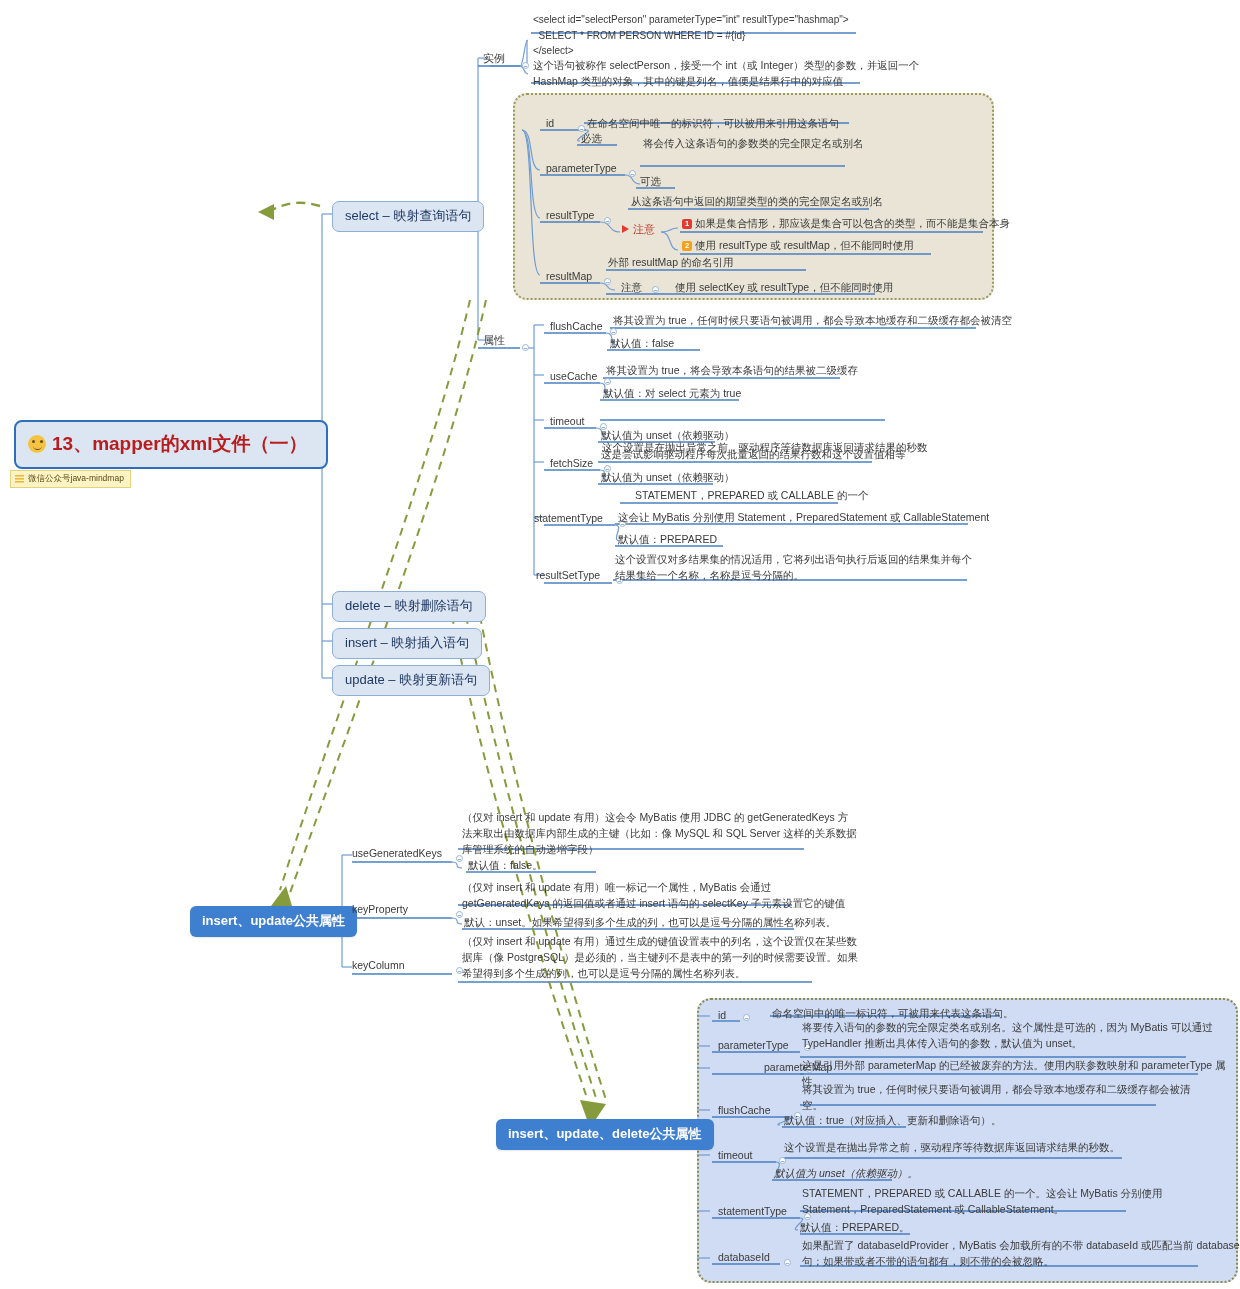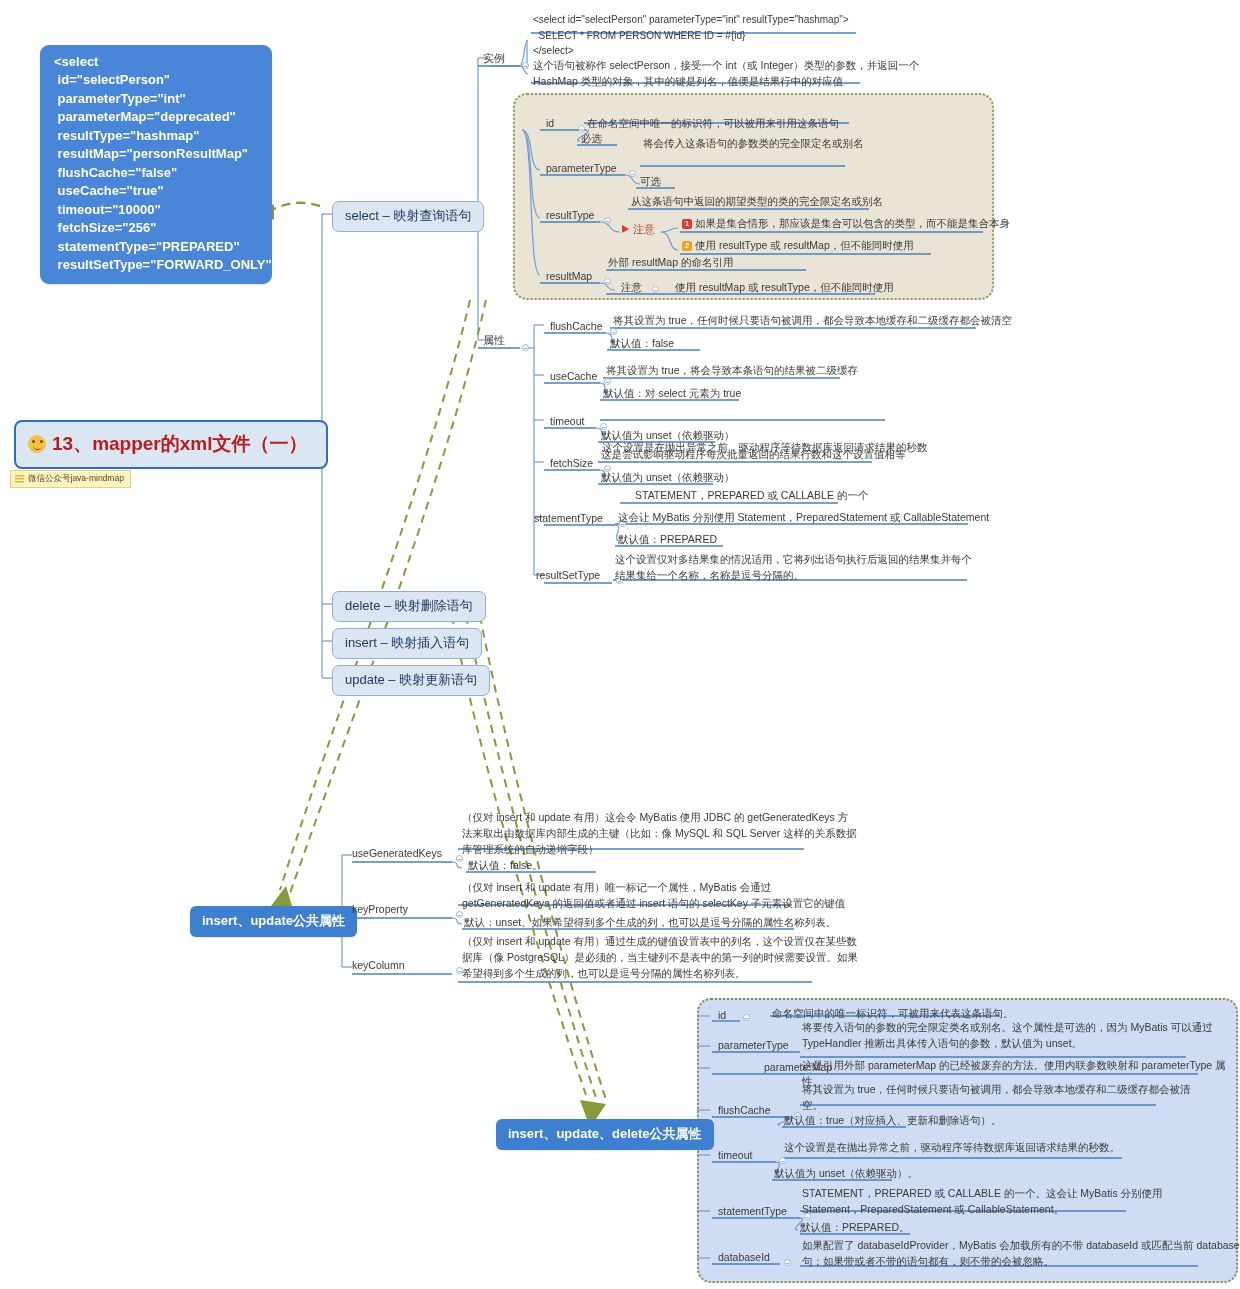--- a/index.html
+++ b/index.html
@@ -330,32 +330,20 @@
     <polygon points="268,910 286,886 292,906" fill="#869b3c"></polygon>
 
     <g fill="none" stroke="#869b3c" stroke-width="2" stroke-dasharray="8 6">
       <path d="M452,616 C480,760 540,960 586,1095"></path>
       <path d="M466,616 C496,760 552,960 596,1098"></path>
       <path d="M480,616 C508,760 562,962 606,1100"></path>
     </g>
     <polygon points="590,1128 580,1100 606,1104" fill="#869b3c"></polygon>
   </svg>
 
-  <div class="abs codebox" style="left:40px;top:45px;width:232px;">&lt;select
- id="selectPerson"
- parameterType="int"
- parameterMap="deprecated"
- resultType="hashmap"
- resultMap="personResultMap"
- flushCache="false"
- useCache="true"
- timeout="10000"
- fetchSize="256"
- statementType="PREPARED"
- resultSetType="FORWARD_ONLY"&gt;</div>
 
   <div class="abs root" style="left:14px;top:420px;">
     <span class="smiley"></span>
     <span>13、mapper的xml文件（一）</span>
   </div>
   <div class="abs rootnote" style="left:10px;top:470px;">
     <span class="noteicon"></span>
     <span>微信公众号java-mindmap</span>
   </div>
 
@@ -417,21 +405,21 @@
     <span class="badge b2">2</span><span>使用 resultType 或 resultMap，但不能同时使用</span>
   </div>
 
   <div class="abs ul small" style="left:543px;top:269px;">
     <span>resultMap</span>
   </div>
   <div class="knob abs" style="left:604px;top:278px;"></div>
   <div class="abs txt" style="left:606px;top:255px;">外部 resultMap 的命名引用</div>
   <div class="abs txt" style="left:619px;top:280px;">注意</div>
   <div class="knob abs" style="left:652px;top:286px;"></div>
-  <div class="abs txt" style="left:673px;top:280px;">使用 resultMap 或 resultType，但不能同时使用</div>
+  <div class="abs txt" style="left:673px;top:280px;">使用 selectKey 或 resultType，但不能同时使用</div>
 
   <div class="abs ul small" style="left:547px;top:319px;">
     <span>flushCache</span>
   </div>
   <div class="knob abs" style="left:610px;top:328px;"></div>
   <div class="abs txt" style="left:611px;top:313px;">将其设置为 true，任何时候只要语句被调用，都会导致本地缓存和二级缓存都会被清空</div>
   <div class="abs txt" style="left:608px;top:336px;">默认值：false</div>
 
   <div class="abs ul small" style="left:547px;top:369px;">
     <span>useCache</span>
@@ -529,21 +517,21 @@
   <div class="knob abs" style="left:794px;top:1112px;"></div>
   <div class="abs txt" style="left:800px;top:1082px;white-space:pre;">将其设置为 true，任何时候只要语句被调用，都会导致本地缓存和二级缓存都会被清
 空。</div>
   <div class="abs txt" style="left:782px;top:1113px;">默认值：true（对应插入、更新和删除语句）。</div>
 
   <div class="abs ul small" style="left:715px;top:1148px;">
     <span>timeout</span>
   </div>
   <div class="knob abs" style="left:779px;top:1157px;"></div>
   <div class="abs txt" style="left:782px;top:1140px;">这个设置是在抛出异常之前，驱动程序等待数据库返回请求结果的秒数。</div>
-  <div class="abs txt" style="left:772px;top:1166px;">默认值为 unset（依赖驱动）。</div>
+  <div class="abs txt" style="left:772px;top:1166px;font-style:italic;">默认值为 unset（依赖驱动）。</div>
 
   <div class="abs ul small" style="left:715px;top:1204px;">
     <span>statementType</span>
   </div>
   <div class="knob abs" style="left:804px;top:1213px;"></div>
   <div class="abs txt" style="left:800px;top:1186px;white-space:pre;">STATEMENT，PREPARED 或 CALLABLE 的一个。这会让 MyBatis 分别使用
 Statement，PreparedStatement 或 CallableStatement。</div>
   <div class="abs txt" style="left:798px;top:1220px;">默认值：PREPARED。</div>
 
   <div class="abs ul small" style="left:715px;top:1250px;">

